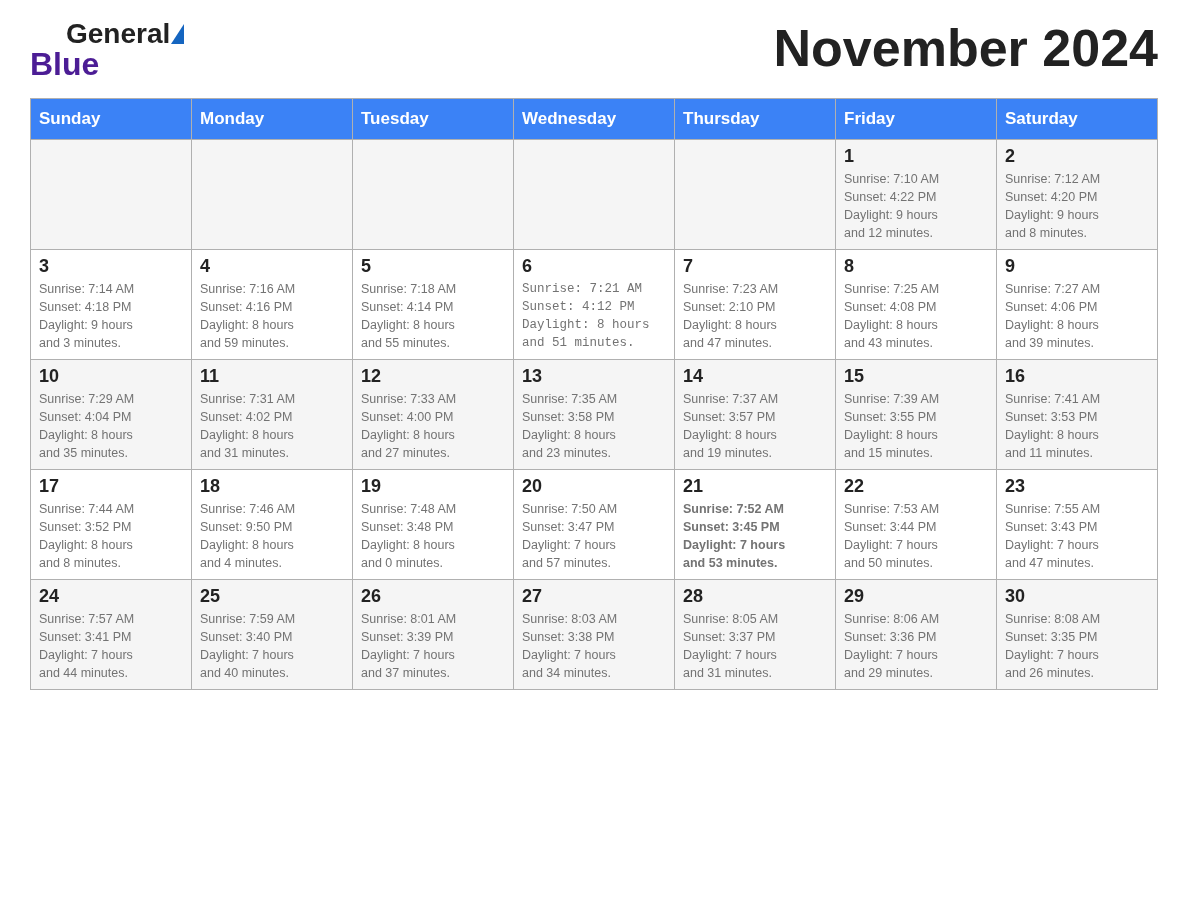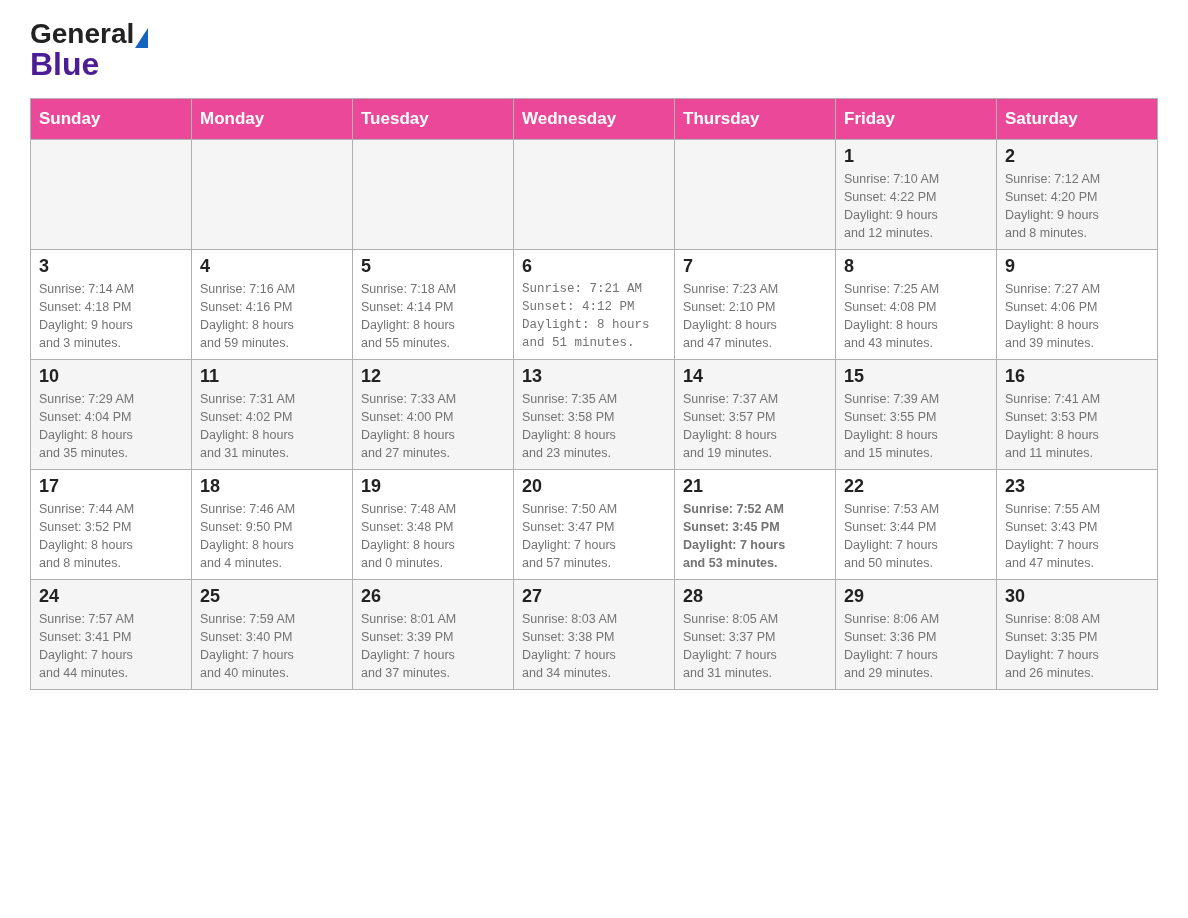--- a/index.html
+++ b/index.html
@@ -47,21 +47,21 @@
       font-size: 26px;
       color: #555;
       margin-top: 4px;
     }
     .calendar {
       width: 100%;
       border-collapse: collapse;
       table-layout: fixed;
     }
     .calendar th {
-      background: #ec4899;
+      background: #3b82f6;
       color: #fff;
       font-size: 17px;
       font-weight: bold;
       padding: 10px 8px;
       text-align: left;
       border: 1px solid #b0b0b0;
     }
     .calendar td {
       vertical-align: top;
       border: 1px solid #b0b0b0;
@@ -87,21 +87,22 @@
     .day-info {
       font-size: 12.5px;
       color: #737373;
       line-height: 1.45;
     }
     .empty-cell {
       background: #f5f5f5;
     }
     .logo-row {
       display: flex;
-      align-items: flex-end;
+      align-items: center;
+      margin-left: 36px;
     }
     .logo-triangle {
       display: inline-block;
       width: 0;
       height: 0;
       border-left: 13px solid transparent;
       border-bottom: 20px solid #1565c0;
       margin-left: 1px;
     }
   </style>
@@ -110,20 +111,21 @@
 
 <div class="header">
   <div class="logo">
     <div class="logo-row">
       <span class="logo-text-general">General</span>
       <span class="logo-triangle"></span>
     </div>
     <span class="logo-text-blue">Blue</span>
   </div>
   <div class="title-section">
+    <div class="month-title">November 2024</div>
   </div>
 </div>
 
 <table class="calendar">
   <thead>
     <tr>
       <th>Sunday</th>
       <th>Monday</th>
       <th>Tuesday</th>
       <th>Wednesday</th>

